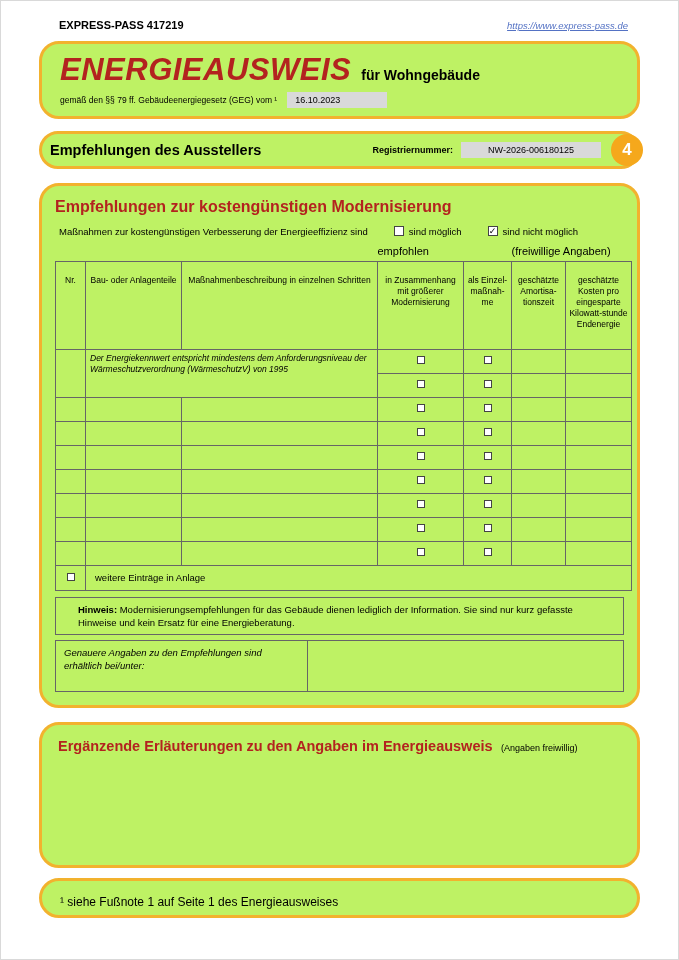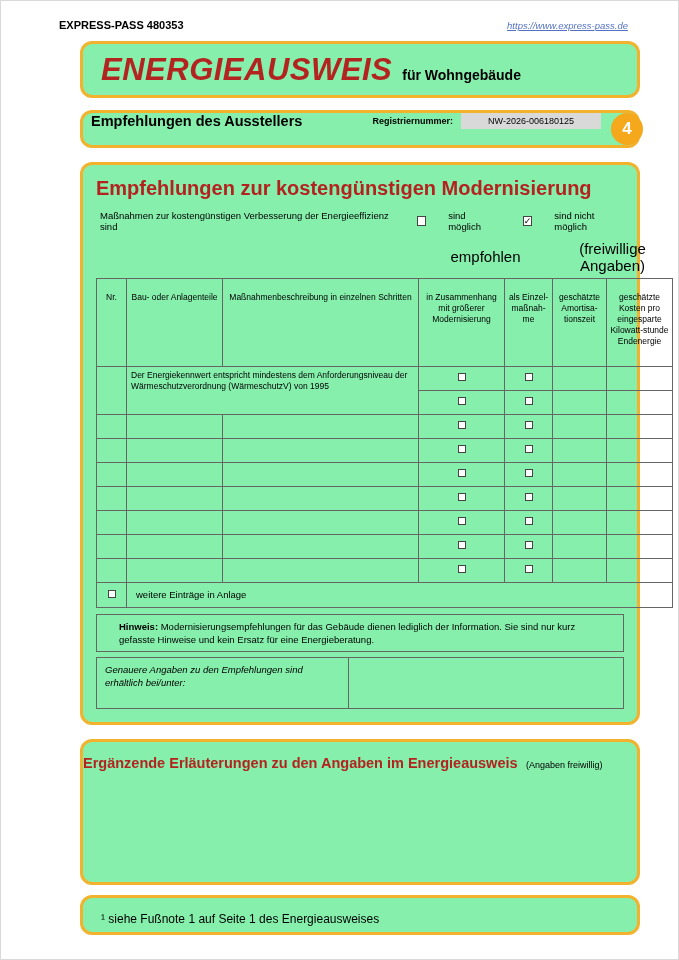--- a/index.html
+++ b/index.html
@@ -13,95 +13,99 @@
     overflow: hidden;
   }
   .page { padding: 16px 38px 8px 38px; }
 
   
   .topbar { display: flex; justify-content: space-between; align-items: baseline; padding: 2px 12px 6px 20px; }
   .doc-id { font-size: 11px; font-weight: bold; }
   .link { font-size: 9.5px; color: #5472c4; text-decoration: underline; font-style: italic; cursor: pointer; }
 
   
-  .ybox { border: 3px solid #f2b22e; border-radius: 12px; background: #86efac; margin-left: 41px; }
+  .ybox { border: 3px solid #f2b22e; border-radius: 20px; background: #bef264; }
 
   
   .title-box { margin-top: 4px; padding: 10px 18px 8px 18px; }
   .title-row { display: flex; align-items: baseline; gap: 10px; }
   .big-title { color: #b3231f; font-size: 31px; font-weight: bold; font-style: italic; letter-spacing: 0.5px; line-height: 1.05; }
   .subtitle { font-size: 14px; font-weight: bold; }
   .law-row { display: flex; align-items: center; gap: 10px; margin-top: 5px; }
   .law-row > span:first-child { font-size: 8.5px; }
   .gray-box { background: #d9d9d9; display: inline-block; font-size: 9px; padding: 3px 8px; }
   .date-box { min-width: 100px; }
 
   
-  .section-bar { margin-top: 12px; height: 38px; display: flex; align-items: flex-start; padding: 0 8px; position: relative; }
+  .section-bar { margin-top: 12px; height: 38px; display: flex; align-items: center; padding: 0 8px; position: relative; }
   .section-title { font-size: 14.5px; font-weight: bold; }
   .reg-group { margin-left: auto; display: flex; align-items: center; gap: 8px; margin-right: 28px; }
   .reg-label { font-size: 9px; font-weight: bold; }
   .reg-value { min-width: 140px; text-align: center; }
   .page-circle {
     position: absolute; right: -6px; top: 50%; transform: translateY(-50%);
     width: 32px; height: 32px; border-radius: 50%;
     background: #f5a81c; color: #fff; font-weight: bold; font-size: 17px;
     display: flex; align-items: center; justify-content: center;
   }
 
   
   .main-box { margin-top: 14px; padding: 12px 13px 13px 13px; }
-  .red-heading { color: #b3231f; font-size: 20px; font-weight: bold; }
+  .red-heading { color: #b3231f; font-size: 16px; font-weight: bold; }
   .intro-row { display: flex; align-items: center; font-size: 9.5px; margin-top: 10px; padding-left: 4px; }
-  .cb-group { display: flex; align-items: center; gap: 22px; margin-left: 26px; }
+  .cb-group { display: flex; align-items: center; gap: 5px; margin-left: 26px; }
   .cbx {
     display: inline-block; width: 10px; height: 10px; border: 1px solid #444;
     background: #fff; font-size: 9px; line-height: 9px; text-align: center; cursor: pointer;
   }
 
   
   .main-table { width: 100%; border-collapse: collapse; table-layout: fixed; margin-top: 8px; }
   .main-table td, .main-table th { border: 1px solid #666; font-weight: normal; font-size: 8.5px; }
   .main-table .no-border { border: none; }
-  .group-row td { border: none; font-size: 15px; text-align: center; padding-bottom: 4px; }
+  .group-row td { border: none; font-size: 11px; text-align: left; padding-bottom: 4px; }
   .header-row th { vertical-align: top; padding: 13px 2px 4px 2px; height: 88px; line-height: 1.3; }
   .body-row td { height: 24px; text-align: center; vertical-align: middle; }
-  .text-cell { text-align: left !important; vertical-align: top !important; padding: 3px 4px; line-height: 1.3; }
+  .text-cell { text-align: left !important; vertical-align: top !important; padding: 3px 4px; line-height: 1.3; font-style: italic; }
   .cbx-sm { display: inline-block; width: 8px; height: 8px; border: 1px solid #444; background: #fff; cursor: pointer; }
   .more-row td { height: 25px; }
   .more-text { text-align: left !important; padding-left: 9px; font-size: 9.5px !important; }
 
   
   .hint-block { border: 1px solid #666; margin-top: 6px; padding: 5px 22px; font-size: 9.5px; line-height: 1.4; }
   .details-block { border: 1px solid #666; margin-top: 5px; display: flex; min-height: 52px; font-style: italic; }
   .details-left { width: 252px; border-right: 1px solid #666; padding: 5px 8px; font-size: 9.5px; line-height: 1.4; }
   .details-right { flex: 1; }
 
   
-  .supp-box { margin-top: 14px; height: 146px; padding: 12px 0; }
+  .supp-box { margin-top: 14px; height: 146px; padding: 12px 16px; }
   .supp-note { font-size: 9px; font-weight: normal; color: #000; font-style: normal; margin-left: 4px; }
 
   
   .foot-box { margin-top: 10px; height: 40px; padding: 0 18px; display: flex; align-items: center; }
   .foot-box span { font-size: 12px; padding-top: 8px; }
 </style>
 </head>
 <body>
 
 <div class="page">
 
   <div class="topbar">
-    <span class="doc-id">EXPRESS-PASS 480353</span>
+    <span class="doc-id">EXPRESS-PASS 417219</span>
     <a class="link">https://www.express-pass.de</a>
   </div>
 
   <div class="ybox title-box">
     <div class="title-row">
       <span class="big-title">ENERGIEAUSWEIS</span>
       <span class="subtitle">für Wohngebäude</span>
+    </div>
+    <div class="law-row">
+      <span>gemäß den §§ 79 ff. Gebäudeenergiegesetz (GEG) vom ¹</span>
+      <span class="gray-box date-box">16.10.2023</span>
     </div>
   </div>
 
   <div class="ybox section-bar">
     <span class="section-title">Empfehlungen des Ausstellers</span>
     <span class="reg-group">
       <span class="reg-label">Registriernummer:</span>
       <span class="gray-box reg-value">NW-2026-006180125</span>
     </span>
     <span class="page-circle">4</span>

